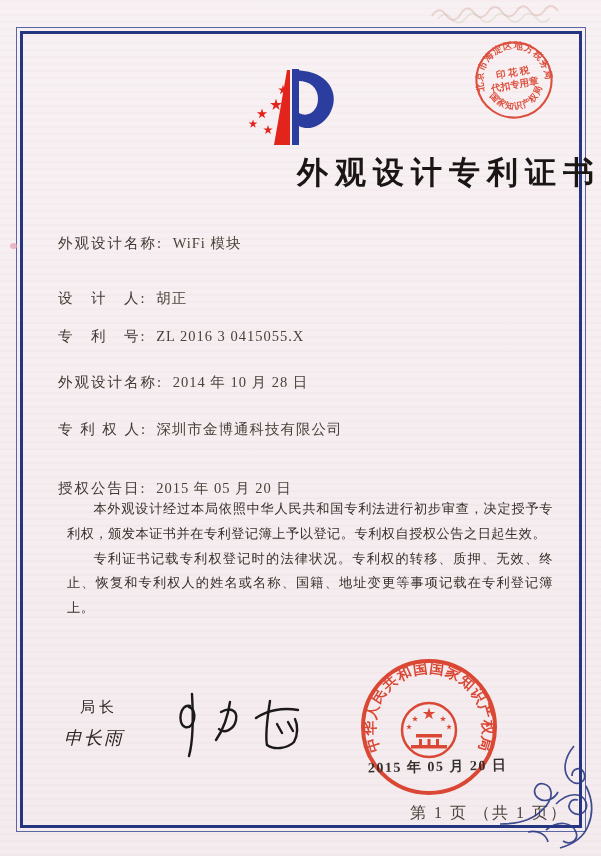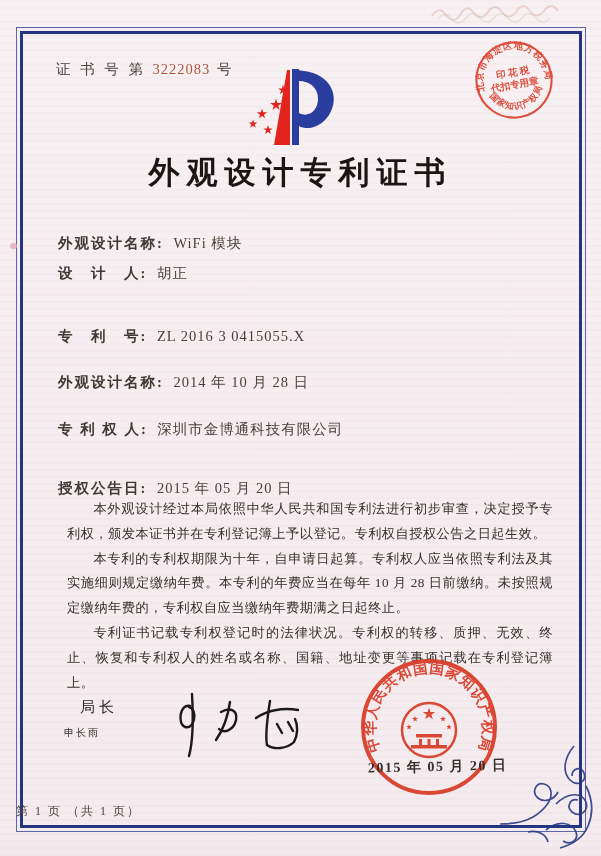--- a/index.html
+++ b/index.html
@@ -25,49 +25,49 @@
     position:absolute;inset:3px;
     border:3px solid #26357f;
   }
   .cert-no{
     position:absolute;left:56px;top:60px;
     font-size:14.5px;color:#4a443e;letter-spacing:3px;
   }
   .cert-no .num{color:#b0543f;letter-spacing:1px;}
   .title{
     position:absolute;left:0;right:0;top:152px;
-    text-align:center;font-size:31px;font-weight:bold;
+    text-align:right;font-size:31px;font-weight:bold;
     letter-spacing:7px;color:#191613;
   }
   .logo-wrap{position:absolute;left:246px;top:64px;width:104px;height:88px;}
   .fields{position:absolute;left:58px;top:0;right:40px;}
   .field-row{position:absolute;left:0;font-size:14.5px;color:#403a34;white-space:nowrap;}
-  .field-row .flabel{letter-spacing:2px;font-weight:bold;}
+  .field-row .flabel{letter-spacing:2px;}
   .field-row .fvalue{margin-left:6px;letter-spacing:1px;color:#4a423a;}
-  .fr0{top:234px;} .fr1{top:264px;text-align:right;} .fr2{top:327px;} .fr3{top:373px;} .fr4{top:420px;} .fr5{top:466px;margin-top:13px;}
+  .fr0{top:234px;} .fr1{top:289px;text-align:right;} .fr2{top:327px;} .fr3{top:373px;} .fr4{top:420px;} .fr5{top:466px;margin-top:13px;}
   .body-text{
     position:absolute;left:55px;right:48px;top:497px;
     font-size:13.2px;line-height:1.88;color:#35302a;
     text-align:justify;
     margin-left:12px;
   }
   .body-text p{margin:0;text-indent:2em;letter-spacing:.5px;}
   .sig-title{position:absolute;left:80px;top:698px;font-size:15px;color:#2c2824;letter-spacing:4px;}
-  .sig-name{position:absolute;left:64px;top:726px;font-size:10px;color:#2c2824;letter-spacing:2px;}
+  .sig-name{position:absolute;left:64px;top:726px;font-size:18px;color:#2c2824;letter-spacing:2px;font-style:italic;}
   .signature-svg{position:absolute;left:168px;top:690px;}
   .seal-svg{position:absolute;left:354px;top:652px;opacity:.92;}
   .seal-date{
     position:absolute;left:368px;top:758px;
     font-size:14px;color:#34302c;letter-spacing:1.5px;font-weight:bold;
     transform:rotate(-1.2deg);z-index:6;white-space:nowrap;
   }
   .tax-stamp-svg{position:absolute;left:466px;top:32px;z-index:5;transform:rotate(-10deg);opacity:.88;}
   .footer{
-    position:absolute;left:16px;width:560px;top:803px;
-    text-align:left;font-size:12px;color:#4a443e;letter-spacing:2px;
+    position:absolute;left:8px;width:560px;top:803px;
+    text-align:right;font-size:16px;color:#4a443e;letter-spacing:2px;
   }
   .scribble-svg{position:absolute;left:428px;top:0;opacity:.55;}
   .flourish-svg{position:absolute;left:498px;top:742px;z-index:4;}
   .pink-dot{position:absolute;left:10px;top:243px;width:7px;height:6px;border-radius:50%;background:#e7a8bc;opacity:.8;}
   .seal-text{font-family:"Liberation Serif","DejaVu Serif",serif;font-weight:bold;}
 </style>
 </head>
 <body>
 
 <div class="page">
@@ -76,25 +76,20 @@
     <path d="M4 16 q7 -11 14 -1 q7 10 14 0 q7 -12 14 -2 q7 9 14 -1 q7 -10 14 0 q7 9 14 0 q7 -11 14 -1 q7 9 14 0 q7 -10 14 0" fill="none" stroke="rgba(170,90,60,.35)" stroke-width="2"></path>
     <path d="M10 19 q7 -9 14 0 q7 8 14 -1 q7 -9 14 0 q7 8 14 0 q7 -9 14 0 q7 8 14 0 q7 -9 14 0 q7 8 14 0" fill="none" stroke="rgba(140,150,90,.30)" stroke-width="1.6"></path>
   </svg>
 
   <div class="frame-outer">
     <div class="frame-inner"></div>
   </div>
 
   <div class="pink-dot"></div>
 
-  <div class="cert-no">
-    <span>证 书 号 第</span>
-    <span class="num">3222083</span>
-    <span>号</span>
-  </div>
 
   <div class="logo-wrap">
     <svg width="104" height="88" viewBox="0 0 104 88">
 
       <path d="M51 6 L58 7 C84 10 95 32 83 51 C75 63 62 67 53 62 L53 49 C62 54 72 47 72 35 C72 23 63 17 53 17 Z" fill="#2b3d9e"></path>
       <rect x="46" y="5" width="7" height="76" fill="#2b3d9e"></rect>
 
       <polygon points="41,6 44,6 44,81 28,81" fill="#e2241d"></polygon>
 
       <g fill="#e2241d">
@@ -147,21 +142,20 @@
       <span class="fvalue">深圳市金博通科技有限公司</span>
     </div>
     <div class="field-row fr5">
       <span class="flabel">授权公告日:</span>
       <span class="fvalue">2015 年 05 月 20 日</span>
     </div>
   </div>
 
   <div class="body-text">
     <p>本外观设计经过本局依照中华人民共和国专利法进行初步审查，决定授予专利权，颁发本证书并在专利登记簿上予以登记。专利权自授权公告之日起生效。</p>
-    <p>本专利的专利权期限为十年，自申请日起算。专利权人应当依照专利法及其实施细则规定缴纳年费。本专利的年费应当在每年 10 月 28 日前缴纳。未按照规定缴纳年费的，专利权自应当缴纳年费期满之日起终止。</p>
     <p>专利证书记载专利权登记时的法律状况。专利权的转移、质押、无效、终止、恢复和专利权人的姓名或名称、国籍、地址变更等事项记载在专利登记簿上。</p>
   </div>
 
   <div class="sig-title">局长</div>
   <div class="sig-name">申长雨</div>
 
   <svg class="signature-svg" width="150" height="70" viewBox="0 0 150 70">
     <g fill="none" stroke="#1c1a18" stroke-width="2.4" stroke-linecap="round">
       <path d="M22 16 C12 13 9 34 17 37 C27 40 30 19 21 17"></path>
       <path d="M24 4 C25 22 26 48 21 66"></path>

